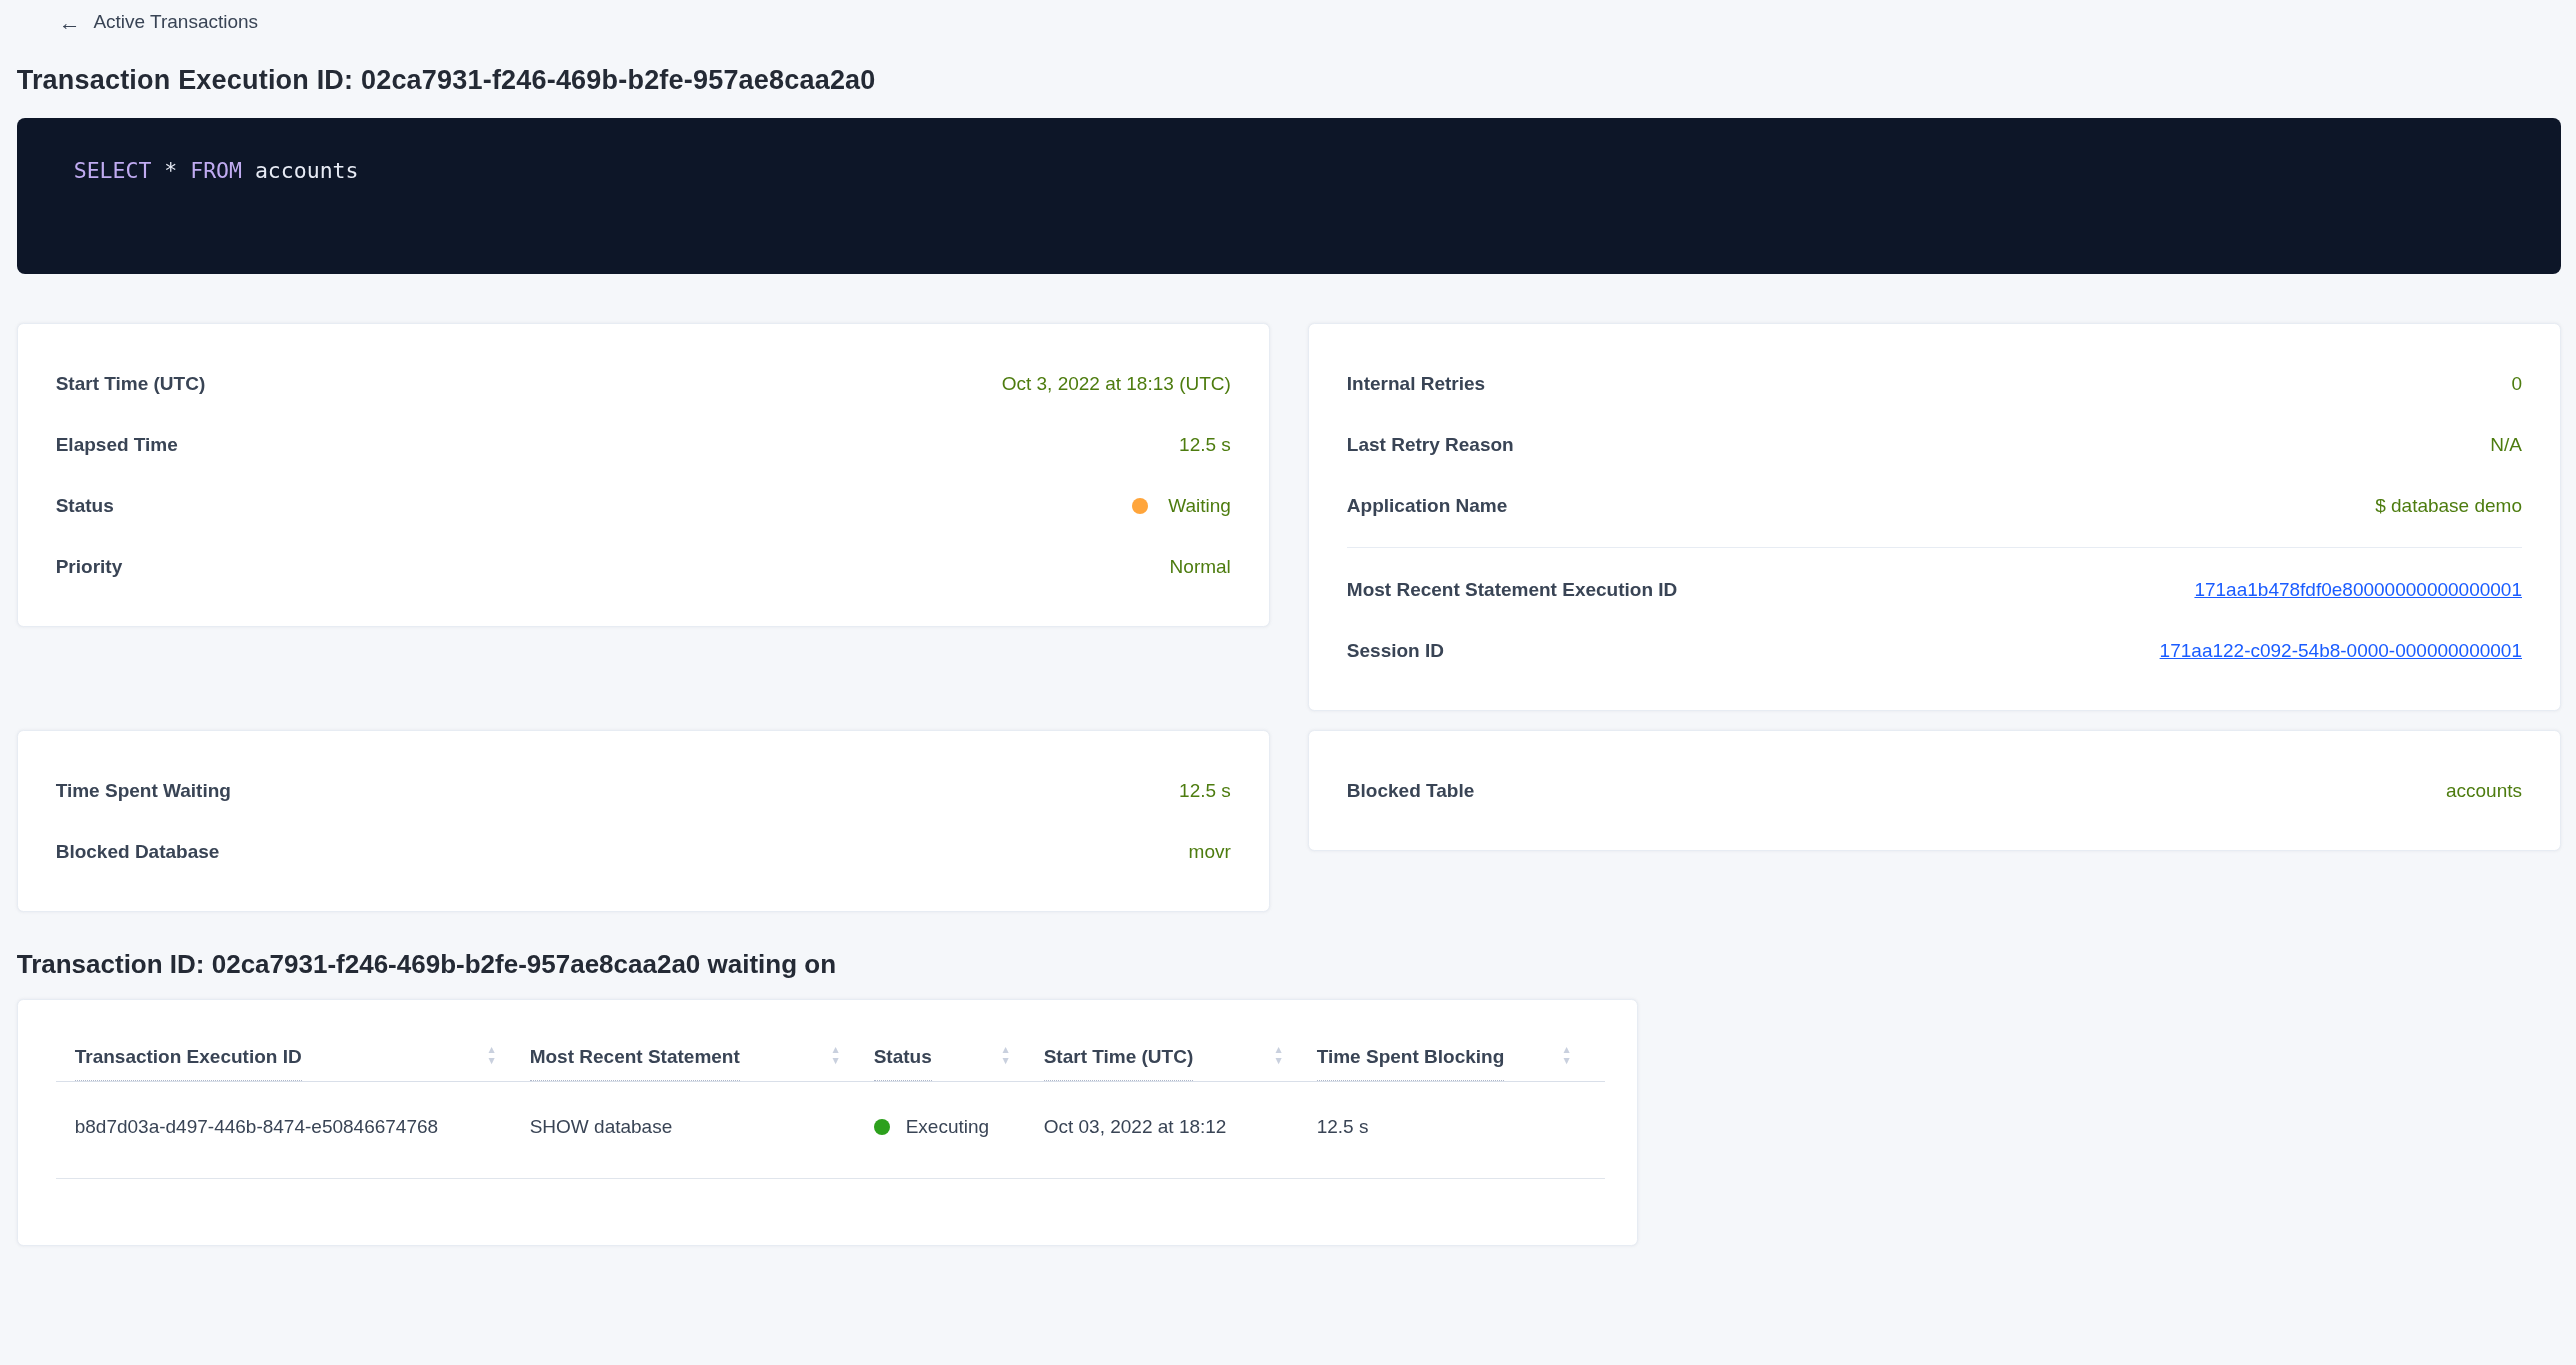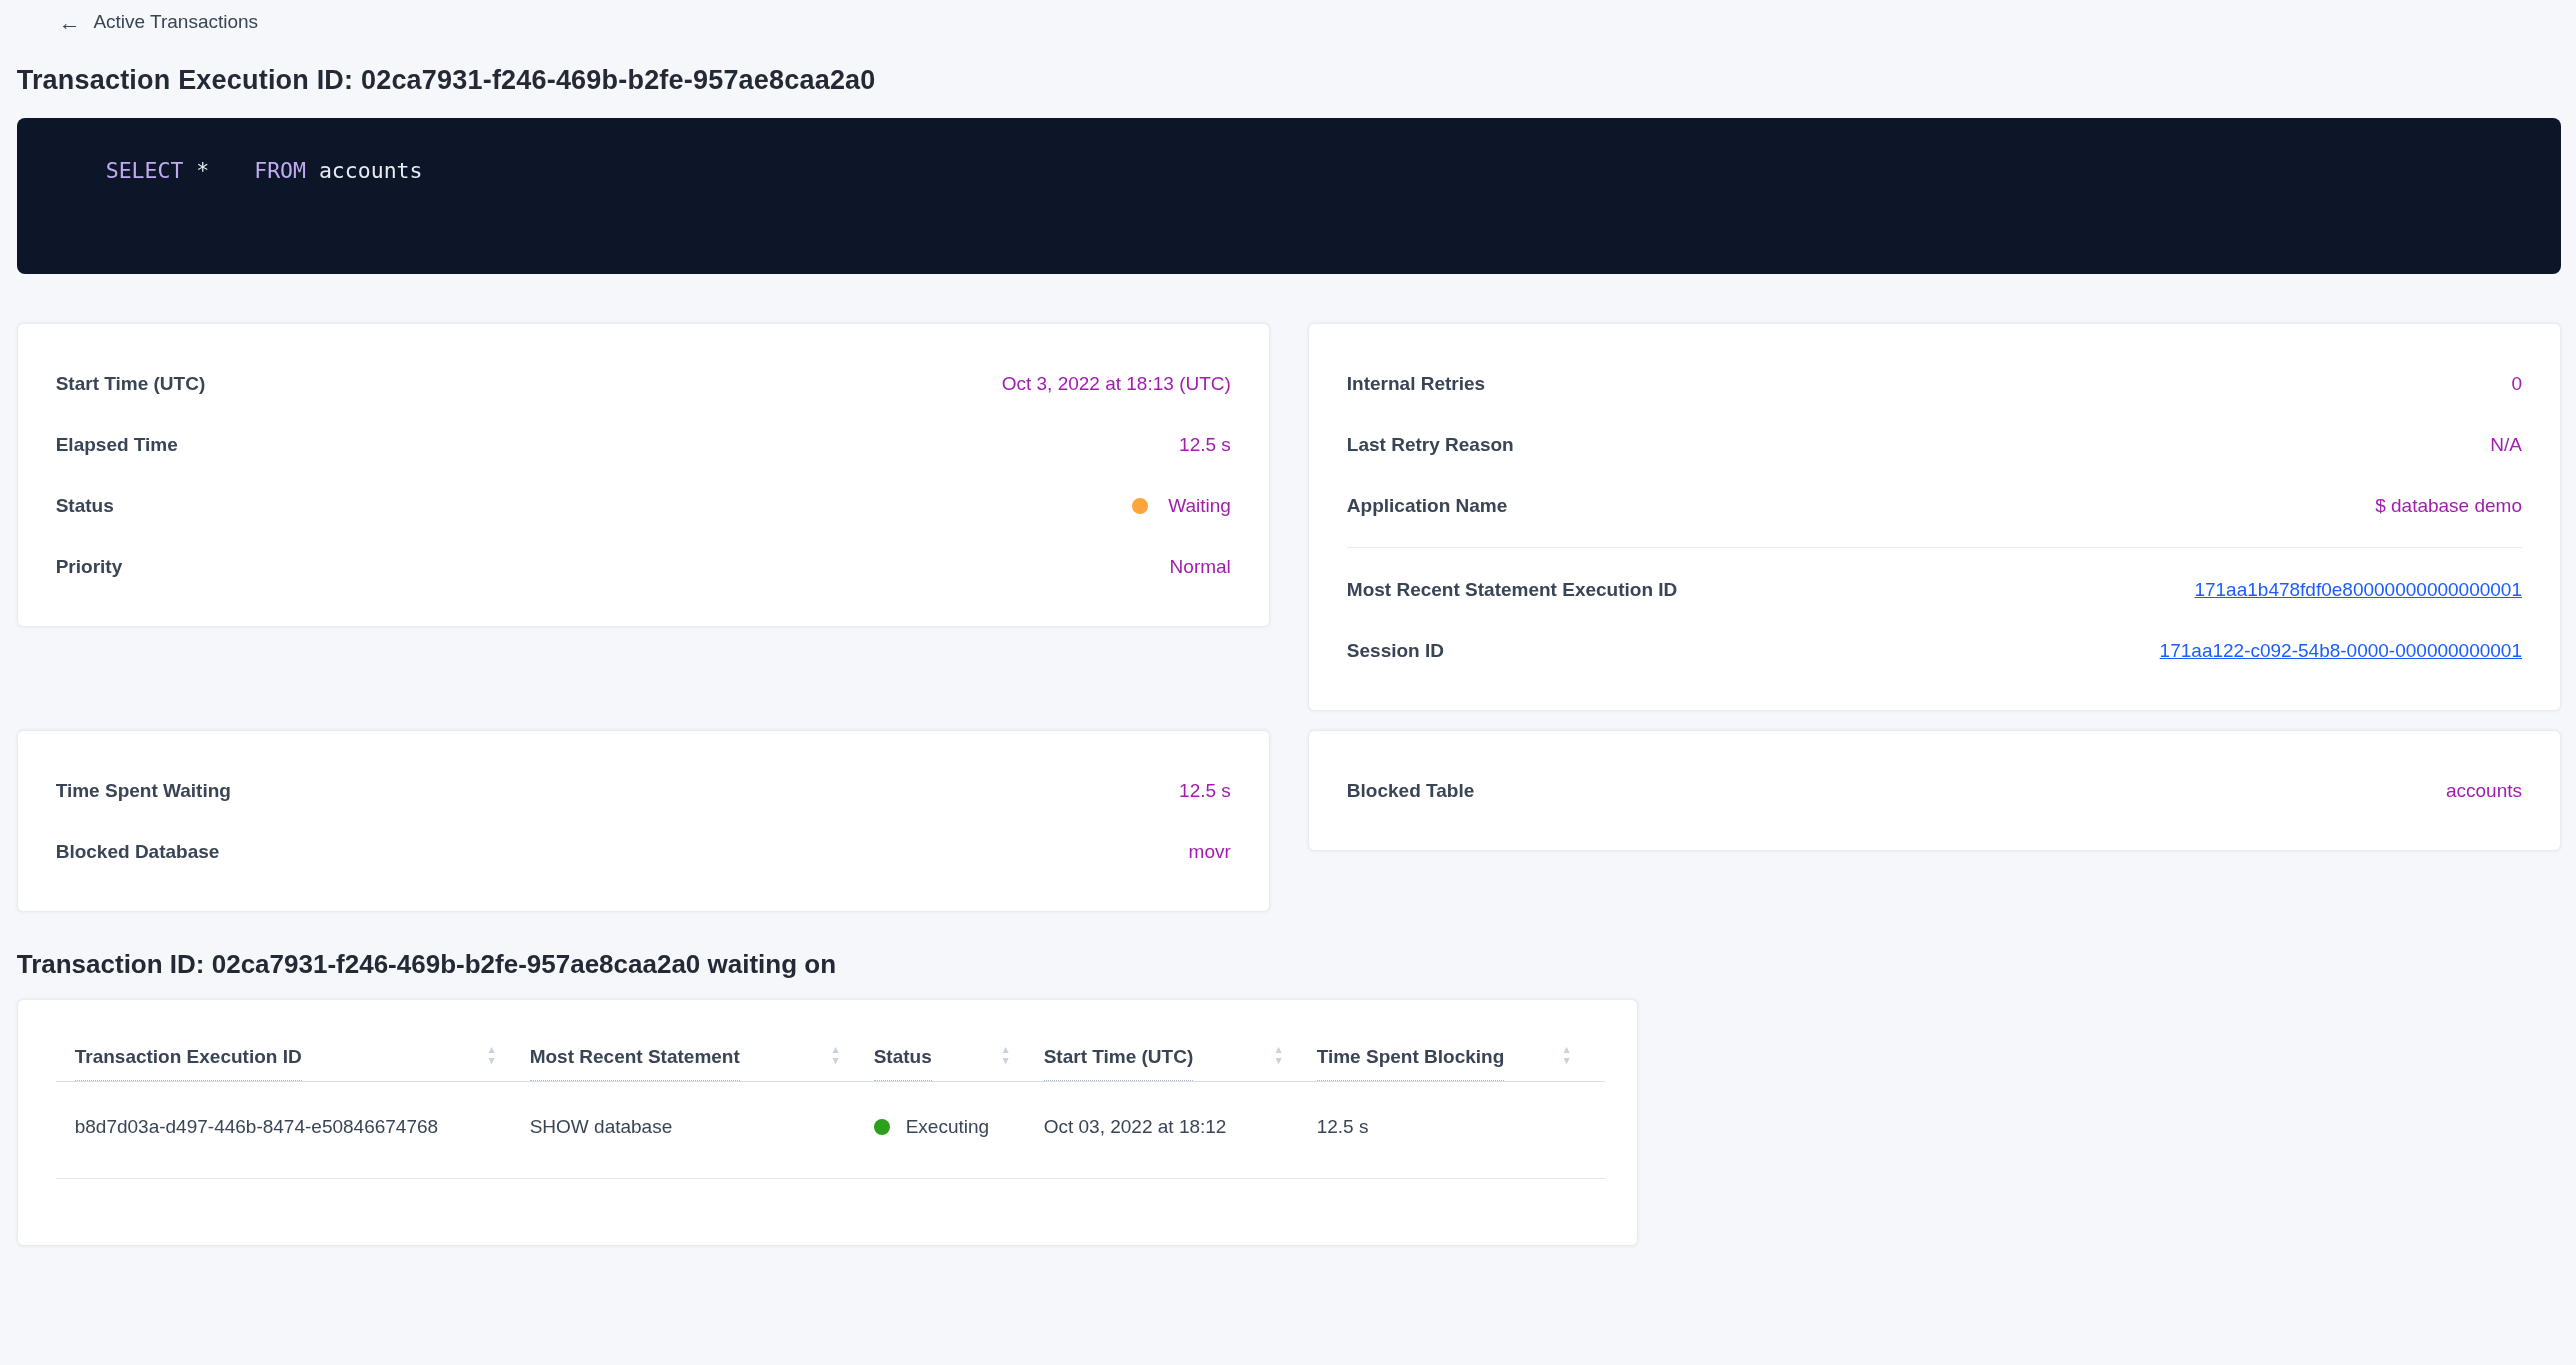--- a/index.html
+++ b/index.html
@@ -28,37 +28,37 @@
   
   .sql-box {
     margin-top:22px; height:156px; width:2544px;
     background:#0d1628; border-radius:8px;
     padding:40px 57px;
   }
   .sql-line {
     font-family:"DejaVu Sans Mono", monospace;
     font-size:21.5px; color:#e7ebf5; white-space:pre;
   }
-  .sql-kw { color:#c0abf1;margin-left:32px; }
+  .sql-kw { color:#c0abf1; }
 
   
   .cards-row { display:flex; gap:38px; margin-top:49px; align-items:flex-start; }
   .card {
     background:#ffffff;
     border:0.8px solid #e7ecf3; border-radius:6.4px;
     box-shadow:0 0 3.2px rgba(154,161,171,0.18);
     padding:29px 38px;
     flex:1 1 0;
   }
   .kv-row {
     display:flex; justify-content:space-between; align-items:center;
     padding:19px 0; font-size:19px; line-height:23px;
   }
   .kv-label { font-weight:700; color:#394455; }
-  .kv-value { color:#a21caf; text-align:right; }
+  .kv-value { color:#4d7c0f; text-align:right; }
   .kv-link { color:#1a5cff; text-decoration:underline; cursor:pointer; }
   .divider { border:none; border-top:0.8px solid #e7ecf3; margin:11px 0; }
 
   .status-value { display:inline-flex; align-items:center; gap:20px; }
   .dot { width:16px; height:16px; border-radius:50%; display:inline-block; }
   .dot-waiting  { background:#ffa53b; }
   .dot-executing{ background:#2ca01c; }
 
   
   .section-heading {

